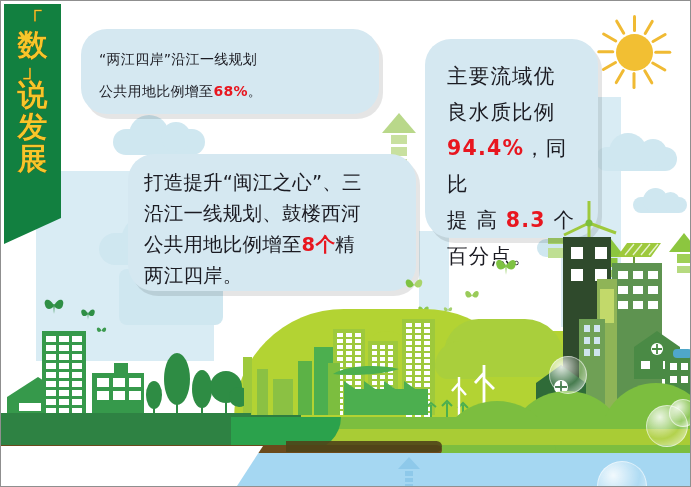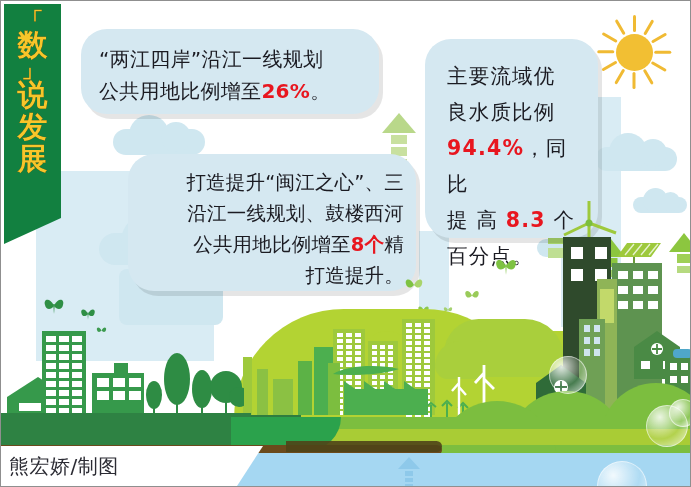--- a/index.html
+++ b/index.html
@@ -73,23 +73,23 @@
     border-radius:26px;
     box-shadow:4px 5px 0 rgba(0,0,0,0.10);
     color:#1b1b22;
     font-family:"DejaVu Sans","Liberation Sans",sans-serif;
     box-sizing:border-box;
   }
   .bubble p{margin:0;}
   .hl{color:#e8161f;font-weight:bold;}
 
   #bubble-1{left:80px;top:28px;width:298px;height:85px;padding:14px 16px 0 18px;}
-  #bubble-1 p{font-size:20px;line-height:32px;letter-spacing:0.3px;}
-
-  #bubble-2{left:127px;top:153px;width:288px;height:137px;padding:13px 12px 0 16px;text-align:right;}
+  #bubble-1 p{font-size:14px;line-height:32px;letter-spacing:0.3px;}
+
+  #bubble-2{left:127px;top:153px;width:288px;height:137px;padding:13px 12px 0 16px;}
   #bubble-2 p{font-size:19.5px;line-height:31px;letter-spacing:0.2px;}
 
   #bubble-3{left:424px;top:38px;width:173px;height:199px;padding:19px 10px 0 22px;}
   #bubble-3 p{font-size:20.5px;line-height:36px;letter-spacing:1.2px;}
 
   
   .arrow{position:absolute;}
   .arrow .seg{position:absolute;left:50%;transform:translateX(-50%);}
 
   
@@ -211,36 +211,36 @@
                 border-bottom:19px solid #8cc63f;"></div>
     <div class="seg" style="top:21px;width:14px;height:9px;background:#9fd056;"></div>
     <div class="seg" style="top:33px;width:14px;height:7px;background:#b6da80;"></div>
   </div>
 
   <div class="bubble" id="bubble-1">
     <p>
       <span>“两江四岸”沿江一线规划</span>
     </p>
     <p>
-      <span>公共用地比例增至</span><span class="hl">26%</span><span>。</span>
+      <span>公共用地比例增至</span><span class="hl">68%</span><span>。</span>
     </p>
   </div>
 
   <div class="bubble" id="bubble-2">
     <p>
       <span>打造提升“闽江之心”、三</span>
     </p>
     <p>
       <span>沿江一线规划、鼓楼西河</span>
     </p>
     <p>
       <span>公共用地比例增至</span><span class="hl">8个</span><span>精</span>
     </p>
     <p>
-      <span>打造提升。</span>
+      <span>两江四岸。</span>
     </p>
   </div>
 
   <div class="bubble" id="bubble-3">
     <p>
       <span>主要流域优</span>
     </p>
     <p>
       <span>良水质比例</span>
     </p>
@@ -638,15 +638,14 @@
     <rect x="7" y="21" width="8" height="4" fill="#8ec9ea"></rect>
     <rect x="7" y="27" width="8" height="3" fill="#8ec9ea"></rect>
   </svg>
 
   <div class="wbub" style="left:645px;top:404px;width:40px;height:40px;"></div>
   <div class="wbub" style="left:596px;top:460px;width:48px;height:48px;"></div>
   <div class="wbub" style="left:668px;top:398px;width:26px;height:26px;"></div>
   <div class="wbub" style="left:548px;top:355px;width:36px;height:36px;"></div>
 
   <div id="credit-plate"></div>
-  <div id="credit">熊宏娇/制图</div>
 
 </div>
 
 </body></html>

